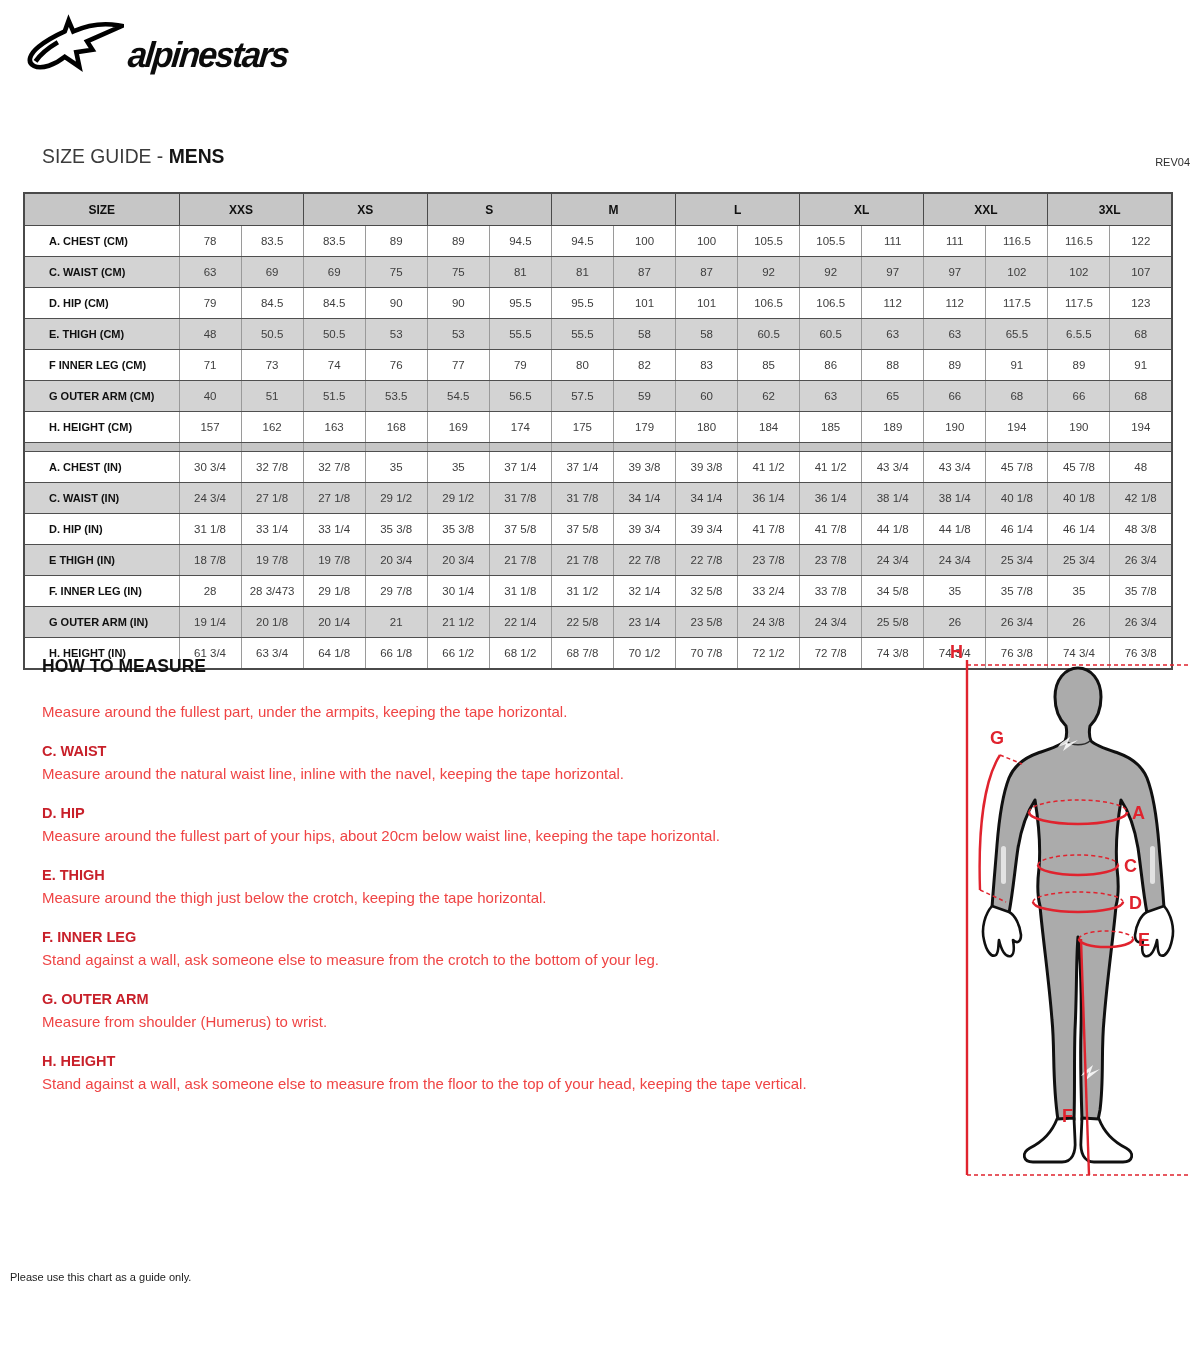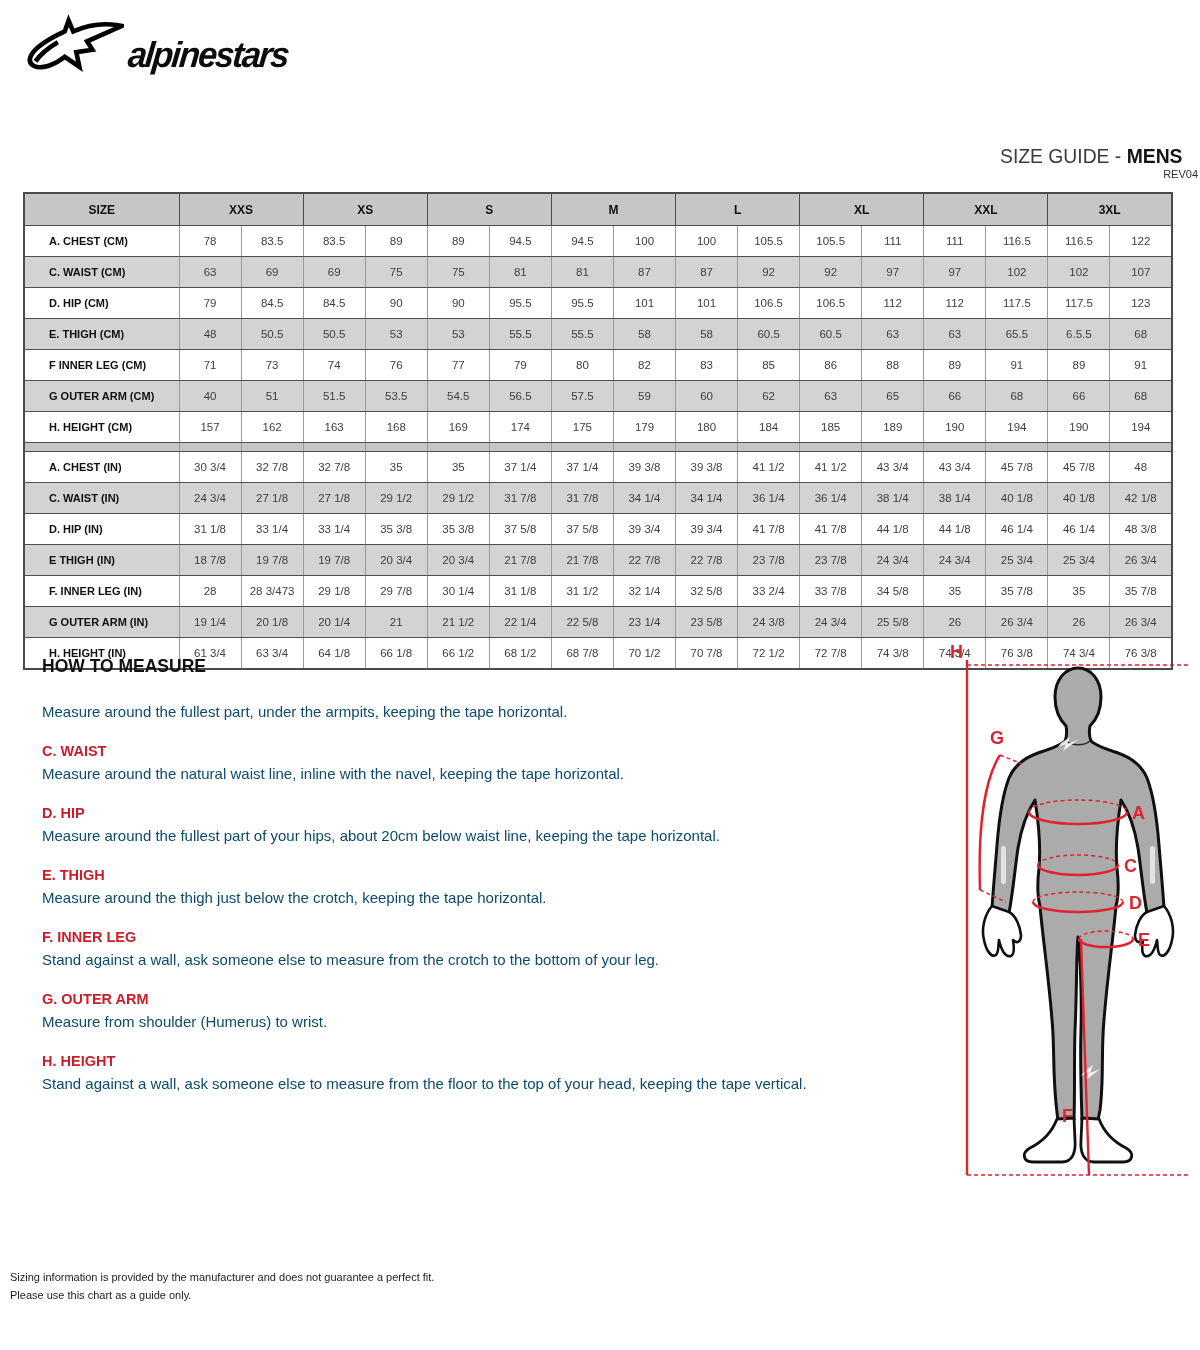--- a/index.html
+++ b/index.html
@@ -6,22 +6,22 @@
   .page{position:relative;width:1200px;height:1350px;background:#fff;overflow:hidden;
         font-family:"Liberation Sans", sans-serif;}
 
   
   .logo{position:absolute;left:24px;top:8px;width:330px;height:80px;}
   .logo svg{position:absolute;left:0;top:2px;}
   .wordmark{position:absolute;left:102px;top:26px;font-size:36px;font-weight:bold;font-style:italic;
             letter-spacing:-2px;color:#0c0c0c;transform:scaleX(.95) skewX(-6deg);transform-origin:left bottom;}
 
   
-  .title-row{position:absolute;left:50px;top:144px;width:1148px;display:flex;
-             justify-content:space-between;align-items:flex-end;flex-direction:column;}
+  .title-row{position:absolute;left:42px;top:144px;width:1148px;display:flex;
+             justify-content:space-between;align-items:flex-end;}
   .page-title{font-size:21px;color:#3b3b3b;transform:scaleX(.92);transform-origin:left bottom;white-space:nowrap;}
   .page-title b{color:#141414;font-weight:bold;}
   .rev{font-size:11px;color:#2e2e2e;margin-left:33px;}
 
   
   .size-table{position:absolute;left:23px;top:192px;width:1150px;border-collapse:collapse;
               table-layout:fixed;border:2px solid #4a4a4a;}
   .size-table col.c-label{width:155px;}
   .size-table th{background:#c6c6c6;border:1px solid #4a4a4a;font-size:12px;height:29px;
                  color:#101010;text-align:center;}
@@ -30,21 +30,21 @@
                  font-size:11.5px;color:#3e3e3e;height:28px;text-align:center;background:#fff;}
   .size-table td.rowlabel{text-align:left;padding-left:24px;font-weight:bold;color:#101010;font-size:11px;}
   .size-table tr.shade td{background:#d3d3d3;}
   .size-table tr.divider td{background:#c6c6c6;height:8px;padding:0;}
 
   
   .measure-col{position:absolute;left:42px;top:656px;width:880px;}
   .htm-title{font-size:17.5px;font-weight:bold;color:#111;margin:0 0 26px 0;}
   .msec{margin-bottom:23px;}
   .mhead{font-size:14.5px;font-weight:bold;color:#c8202a;margin-bottom:6px;}
-  .mdesc{font-size:15px;color:#0c4a6e;}
+  .mdesc{font-size:15px;color:#ef4444;}
 
   
   .diagram{position:absolute;left:938px;top:640px;width:262px;height:552px;}
 
   
   .footer{position:absolute;left:10px;top:1268px;font-size:11px;color:#1c1c1c;line-height:1.65;}
 </style>
 </head>
 <body>
 
@@ -475,17 +475,16 @@
       <text x="52" y="104" font-size="18" font-weight="bold" fill="#e0232e">G</text>
       <text x="194" y="179" font-size="18" font-weight="bold" fill="#e0232e">A</text>
       <text x="186" y="232" font-size="18" font-weight="bold" fill="#e0232e">C</text>
       <text x="191" y="269" font-size="18" font-weight="bold" fill="#e0232e">D</text>
       <text x="200" y="306" font-size="18" font-weight="bold" fill="#e0232e">E</text>
       <text x="124" y="482" font-size="18" font-weight="bold" fill="#e0232e">F</text>
     </svg>
   </div>
 
   <div class="footer">
-    <div>Sizing information is provided by the manufacturer and does not guarantee a perfect fit.</div>
     <div>Please use this chart as a guide only.</div>
   </div>
 
 </div>
 
 </body></html>

